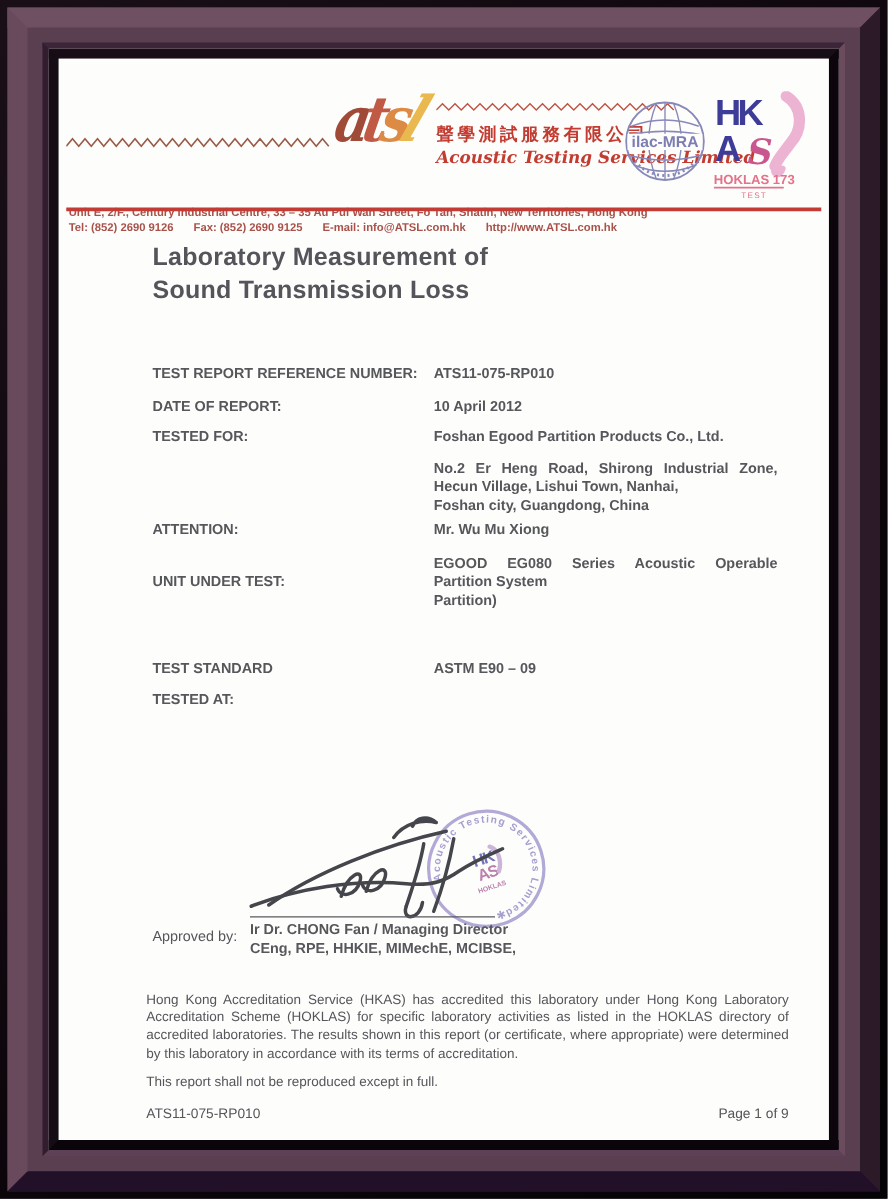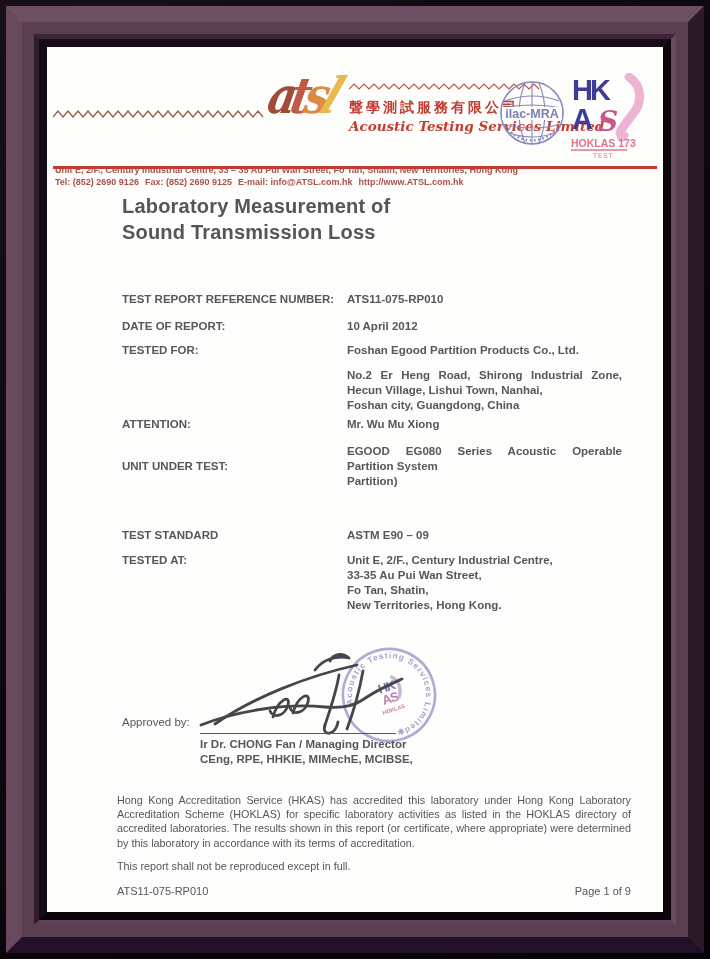--- a/index.html
+++ b/index.html
@@ -33,39 +33,39 @@
   .bl-t{color:#c05a44;}
   .bl-s{color:#dd8a45;}
   .bl-l{color:#e9b84e;transform:skewX(-14deg);}
   .brand-right{position:absolute;left:302px;top:32px;width:200px;}
   .brand-cn{font-size:14px;font-weight:700;color:#c23c31;letter-spacing:3px;
     margin-top:2px;white-space:nowrap;}
   .brand-en{font-family:"DejaVu Serif",serif;font-style:italic;font-weight:700;
     font-size:13.5px;color:#c23c31;margin-top:1px;white-space:nowrap;}
   .addr{position:absolute;left:8px;top:94px;width:470px;color:#a8524a;
     font-size:9px;line-height:12px;font-weight:700;margin-top:23px;}
-  .contact-row{display:flex;gap:6px;white-space:nowrap;}
+  .contact-row{display:flex;gap:16px;white-space:nowrap;}
   .red-rule{position:absolute;left:6px;right:6px;top:119px;height:2.5px;
     background:#c23b34;}
   .ilac{position:absolute;left:452px;top:33px;}
   .hkas{position:absolute;left:524px;top:26px;}
 
   
   .title{position:absolute;left:75px;top:146px;font-size:20px;font-weight:700;
     line-height:26px;color:#54555a;letter-spacing:.2px;}
   .fields{position:absolute;left:75px;top:245px;width:500px;height:330px;
     font-size:11.5px;font-weight:700;line-height:15px;color:#56575b;}
   .frow{position:absolute;left:0;width:100%;display:flex;}
   .flabel{width:225px;flex:0 0 225px;}
   .fvalue{flex:1;}
   .just{text-align:justify;text-align-last:justify;}
   .gap8{height:10px;}
 
   
-  .approved-label{position:absolute;left:75px;top:669px;font-size:11.5px;
+  .approved-label{position:absolute;left:75px;top:697px;font-size:11.5px;
     color:#55565a;}
   .sig{position:absolute;left:150px;top:601px;}
   .sig-line{position:absolute;left:153px;top:686px;width:196px;
     border-top:1.5px solid #5a5a5e;}
   .approver{position:absolute;left:153px;top:690px;font-size:11.5px;
     font-weight:700;line-height:15px;color:#56575b;}
   .stamp{position:absolute;left:292px;top:598px;opacity:.85;}
 
   
   .accr{position:absolute;left:70px;top:746px;width:514px;font-size:10.8px;
@@ -178,26 +178,20 @@
           </div>
         </div>
 
         <div class="frow" style="top:236px;">
           <div class="flabel">TEST STANDARD</div>
           <div class="fvalue">ASTM E90 – 09</div>
         </div>
 
         <div class="frow" style="top:261px;">
           <div class="flabel">TESTED AT:</div>
-          <div class="fvalue">
-            <div>Unit E, 2/F., Century Industrial Centre,</div>
-            <div>33-35 Au Pui Wan Street,</div>
-            <div>Fo Tan, Shatin,</div>
-            <div>New Territories, Hong Kong.</div>
-          </div>
         </div>
       </div>
 
       <svg class="stamp" width="100" height="100" viewBox="0 0 100 100">
         <g transform="rotate(-18 50 50)">
           <circle cx="50" cy="50" r="46" fill="none" stroke="#a79bd1" stroke-width="2.6"></circle>
           <defs>
             <path id="ringPath" d="M50,50 m-37,0 a37,37 0 1,1 74,0 a37,37 0 1,1 -74,0"></path>
           </defs>
           <text font-size="8.2" font-weight="bold" letter-spacing="1.1" font-family="Liberation Sans, sans-serif" fill="#9a8ec8">

